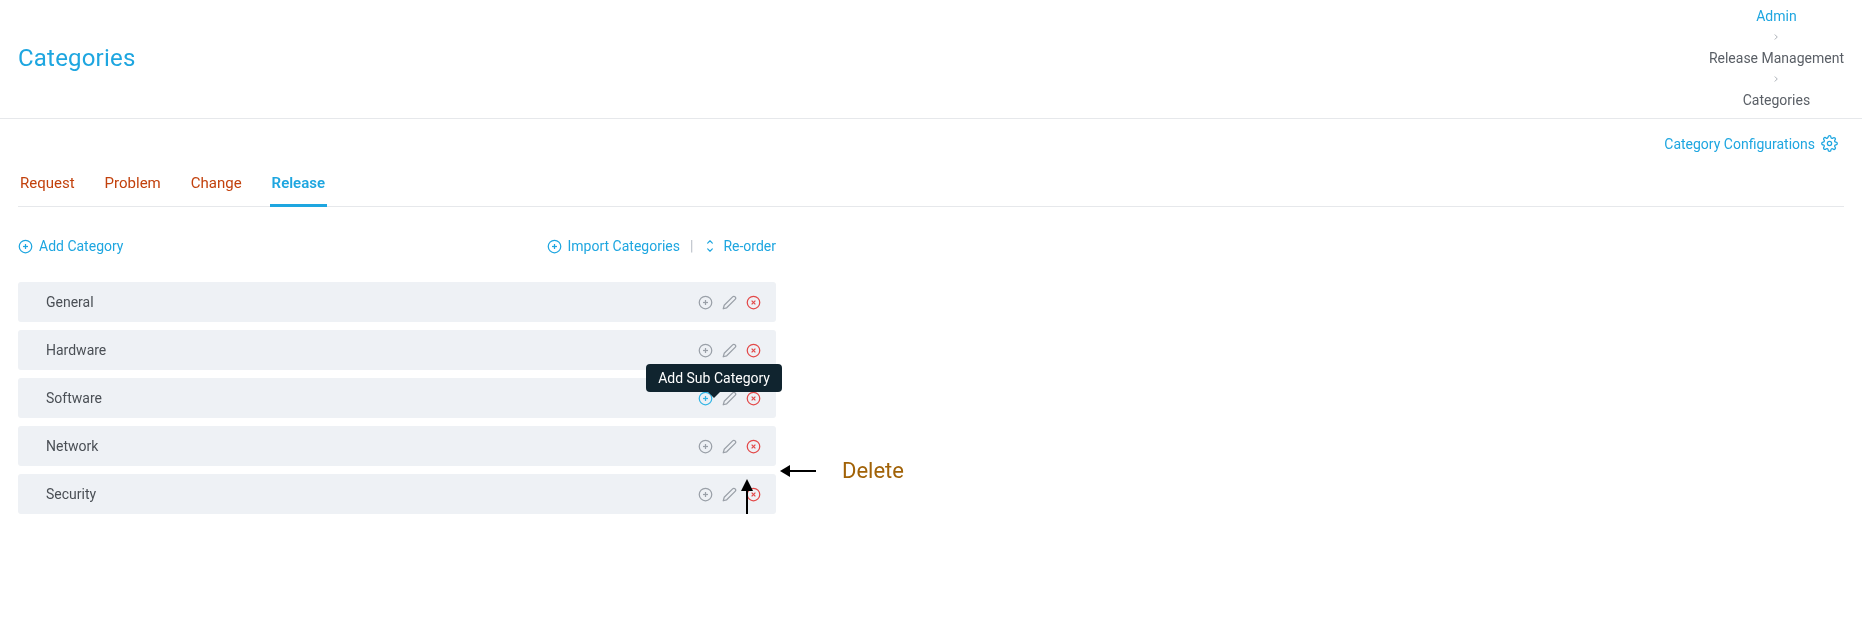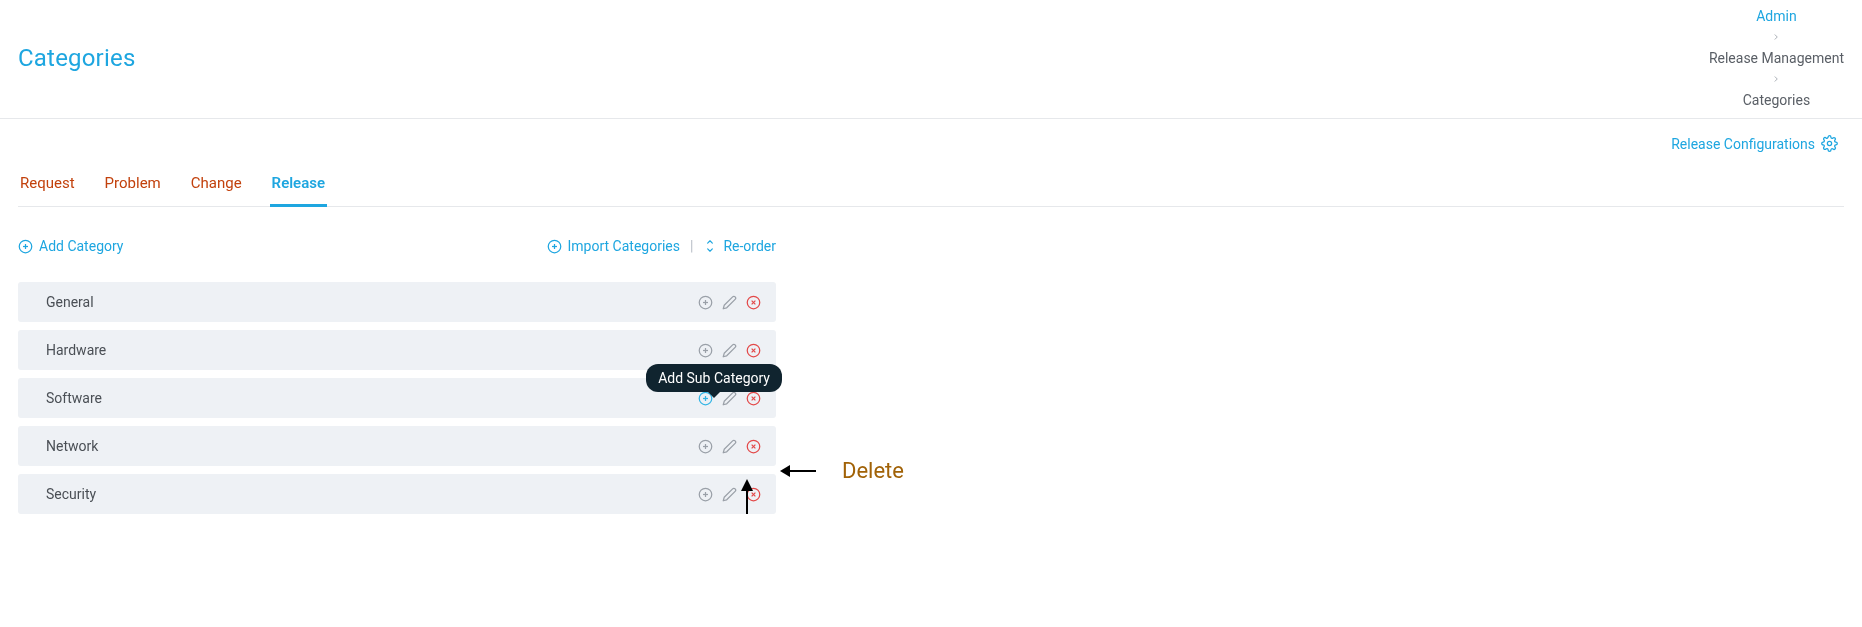--- a/index.html
+++ b/index.html
@@ -183,21 +183,21 @@
           <polyline points="9 18 15 12 9 6"></polyline>
         </svg>
       </span>
       <span class="bc-item">Categories</span>
     </div>
 </div>
 
 <div class="content">
 
   <div class="topright-link">
-    <span>Release Configurations</span>
+    <span>Category Configurations</span>
     <span>
       <svg width="17" height="17" viewBox="0 0 24 24" fill="none" stroke="currentColor" stroke-width="1.8" stroke-linecap="round" stroke-linejoin="round" style="color:var(--brand)">
         <circle cx="12" cy="12" r="3"></circle>
         <path d="M19.4 15a1.7 1.7 0 0 0 .34 1.87l.06.06a2 2 0 1 1-2.83 2.83l-.06-.06a1.7 1.7 0 0 0-1.87-.34 1.7 1.7 0 0 0-1 1.56V21a2 2 0 1 1-4 0v-.09a1.7 1.7 0 0 0-1.11-1.56 1.7 1.7 0 0 0-1.87.34l-.06.06a2 2 0 1 1-2.83-2.83l.06-.06a1.7 1.7 0 0 0 .34-1.87 1.7 1.7 0 0 0-1.56-1H3a2 2 0 1 1 0-4h.09a1.7 1.7 0 0 0 1.56-1.11 1.7 1.7 0 0 0-.34-1.87l-.06-.06a2 2 0 1 1 2.83-2.83l.06.06a1.7 1.7 0 0 0 1.87.34H9a1.7 1.7 0 0 0 1-1.56V3a2 2 0 1 1 4 0v.09a1.7 1.7 0 0 0 1 1.56 1.7 1.7 0 0 0 1.87-.34l.06-.06a2 2 0 1 1 2.83 2.83l-.06.06a1.7 1.7 0 0 0-.34 1.87V9a1.7 1.7 0 0 0 1.56 1H21a2 2 0 1 1 0 4h-.09a1.7 1.7 0 0 0-1.56 1z"></path>
       </svg>
     </span>
   </div>
 
   <div class="tabs" id="tabs">
       <div class="tab">Request</div>
@@ -307,21 +307,21 @@
             </svg>
           </span>
           <span class="icon-btn delete">
             <svg width="15" height="15" viewBox="0 0 24 24" fill="none" stroke="currentColor" stroke-width="2">
               <circle cx="12" cy="12" r="10"></circle>
               <line x1="9" y1="9" x2="15" y2="15"></line>
               <line x1="15" y1="9" x2="9" y2="15"></line>
             </svg>
           </span>
         </span>
-        <div class="tooltip" style="bottom: 26px; right: -6px; border-radius: 12px;">Add Sub Category</div>
+        <div class="tooltip" style="bottom: 26px; right: -6px;">Add Sub Category</div>
       </div>
       <div class="cat-row">
         <span class="cat-name">Network</span>
         <span class="row-actions">
           <span class="icon-btn">
             <svg width="15" height="15" viewBox="0 0 24 24" fill="none" stroke="currentColor" stroke-width="2">
               <circle cx="12" cy="12" r="10"></circle>
               <line x1="12" y1="8" x2="12" y2="16"></line>
               <line x1="8" y1="12" x2="16" y2="12"></line>
             </svg>

